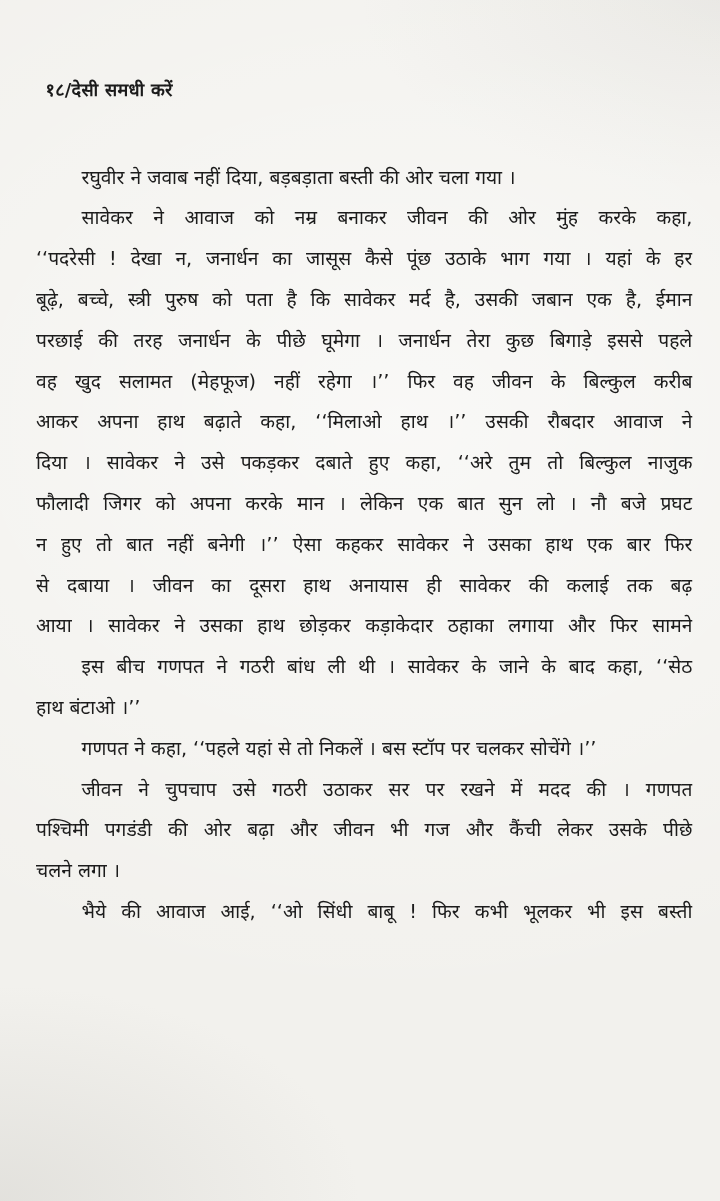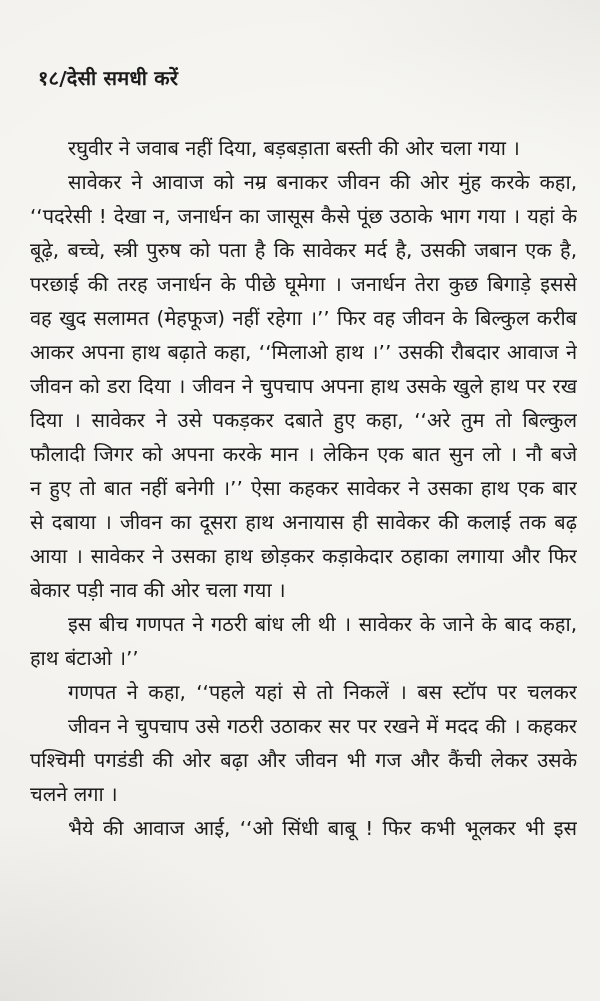--- a/index.html
+++ b/index.html
@@ -17,32 +17,32 @@
     background:
       radial-gradient(ellipse 900px 700px at 55% 35%, rgba(255,255,255,0.55), rgba(255,255,255,0) 70%),
       radial-gradient(ellipse 500px 300px at 0% 100%, rgba(180,178,172,0.25), rgba(180,178,172,0) 60%),
       radial-gradient(ellipse 500px 260px at 100% 0%, rgba(185,183,178,0.18), rgba(185,183,178,0) 60%),
       #f2f1ed;
   }
   .header {
     position: absolute;
     left: 38px;
     top: 64px;
-    font-size: 20px;
+    font-size: 15px;
     font-weight: bold;
     letter-spacing: 0.2px;
     color: #1b1b1b;
   }
   .text-block {
     position: absolute;
     left: 30px;
     top: 131px;
     width: 547px;
     color: #1c1c1c;
-    font-size: 20px;
+    font-size: 16px;
   }
   .line {
     height: 34px;
     line-height: 34px;
     text-align: justify;
     text-align-last: left;
     overflow: hidden;
     white-space: normal;
   }
   .line.justify {
@@ -58,28 +58,26 @@
 <div class="page">
   <div class="header">१८/देसी समधी करें</div>
   <div class="text-block" style="color: rgb(28, 28, 28);">
       <div class="line indent">रघुवीर ने जवाब नहीं दिया, बड़बड़ाता बस्ती की ओर चला गया ।</div>
       <div class="line indent justify">सावेकर ने आवाज को नम्र बनाकर जीवन की ओर मुंह करके कहा,</div>
       <div class="line justify">‘‘पदरेसी ! देखा न, जनार्धन का जासूस कैसे पूंछ उठाके भाग गया । यहां के हर</div>
       <div class="line justify">बूढ़े, बच्चे, स्त्री पुरुष को पता है कि सावेकर मर्द है, उसकी जबान एक है, ईमान</div>
       <div class="line justify">परछाई की तरह जनार्धन के पीछे घूमेगा । जनार्धन तेरा कुछ बिगाड़े इससे पहले</div>
       <div class="line justify">वह खुद सलामत (मेहफूज) नहीं रहेगा ।’’ फिर वह जीवन के बिल्कुल करीब</div>
       <div class="line justify">आकर अपना हाथ बढ़ाते कहा, ‘‘मिलाओ हाथ ।’’ उसकी रौबदार आवाज ने</div>
-      <div class="line justify">जीवन को डरा दिया । जीवन ने चुपचाप अपना हाथ उसके खुले हाथ पर रख</div>
       <div class="line justify">दिया । सावेकर ने उसे पकड़कर दबाते हुए कहा, ‘‘अरे तुम तो बिल्कुल नाजुक</div>
       <div class="line justify">फौलादी जिगर को अपना करके मान । लेकिन एक बात सुन लो । नौ बजे प्रघट</div>
       <div class="line justify">न हुए तो बात नहीं बनेगी ।’’ ऐसा कहकर सावेकर ने उसका हाथ एक बार फिर</div>
       <div class="line justify">से दबाया । जीवन का दूसरा हाथ अनायास ही सावेकर की कलाई तक बढ़</div>
       <div class="line justify">आया । सावेकर ने उसका हाथ छोड़कर कड़ाकेदार ठहाका लगाया और फिर सामने</div>
-      <div class="line">बेकार पड़ी नाव की ओर चला गया ।</div>
       <div class="line indent justify">इस बीच गणपत ने गठरी बांध ली थी । सावेकर के जाने के बाद कहा, ‘‘सेठ</div>
       <div class="line">हाथ बंटाओ ।’’</div>
       <div class="line indent">गणपत ने कहा, ‘‘पहले यहां से तो निकलें । बस स्टॉप पर चलकर सोचेंगे ।’’</div>
-      <div class="line indent justify">जीवन ने चुपचाप उसे गठरी उठाकर सर पर रखने में मदद की । कहकर</div>
+      <div class="line indent justify">जीवन ने चुपचाप उसे गठरी उठाकर सर पर रखने में मदद की । गणपत</div>
       <div class="line justify">पश्चिमी पगडंडी की ओर बढ़ा और जीवन भी गज और कैंची लेकर उसके पीछे</div>
       <div class="line">चलने लगा ।</div>
       <div class="line indent justify">भैये की आवाज आई, ‘‘ओ सिंधी बाबू ! फिर कभी भूलकर भी इस बस्ती</div>
     </div>
 </div>
 
 </body></html>

